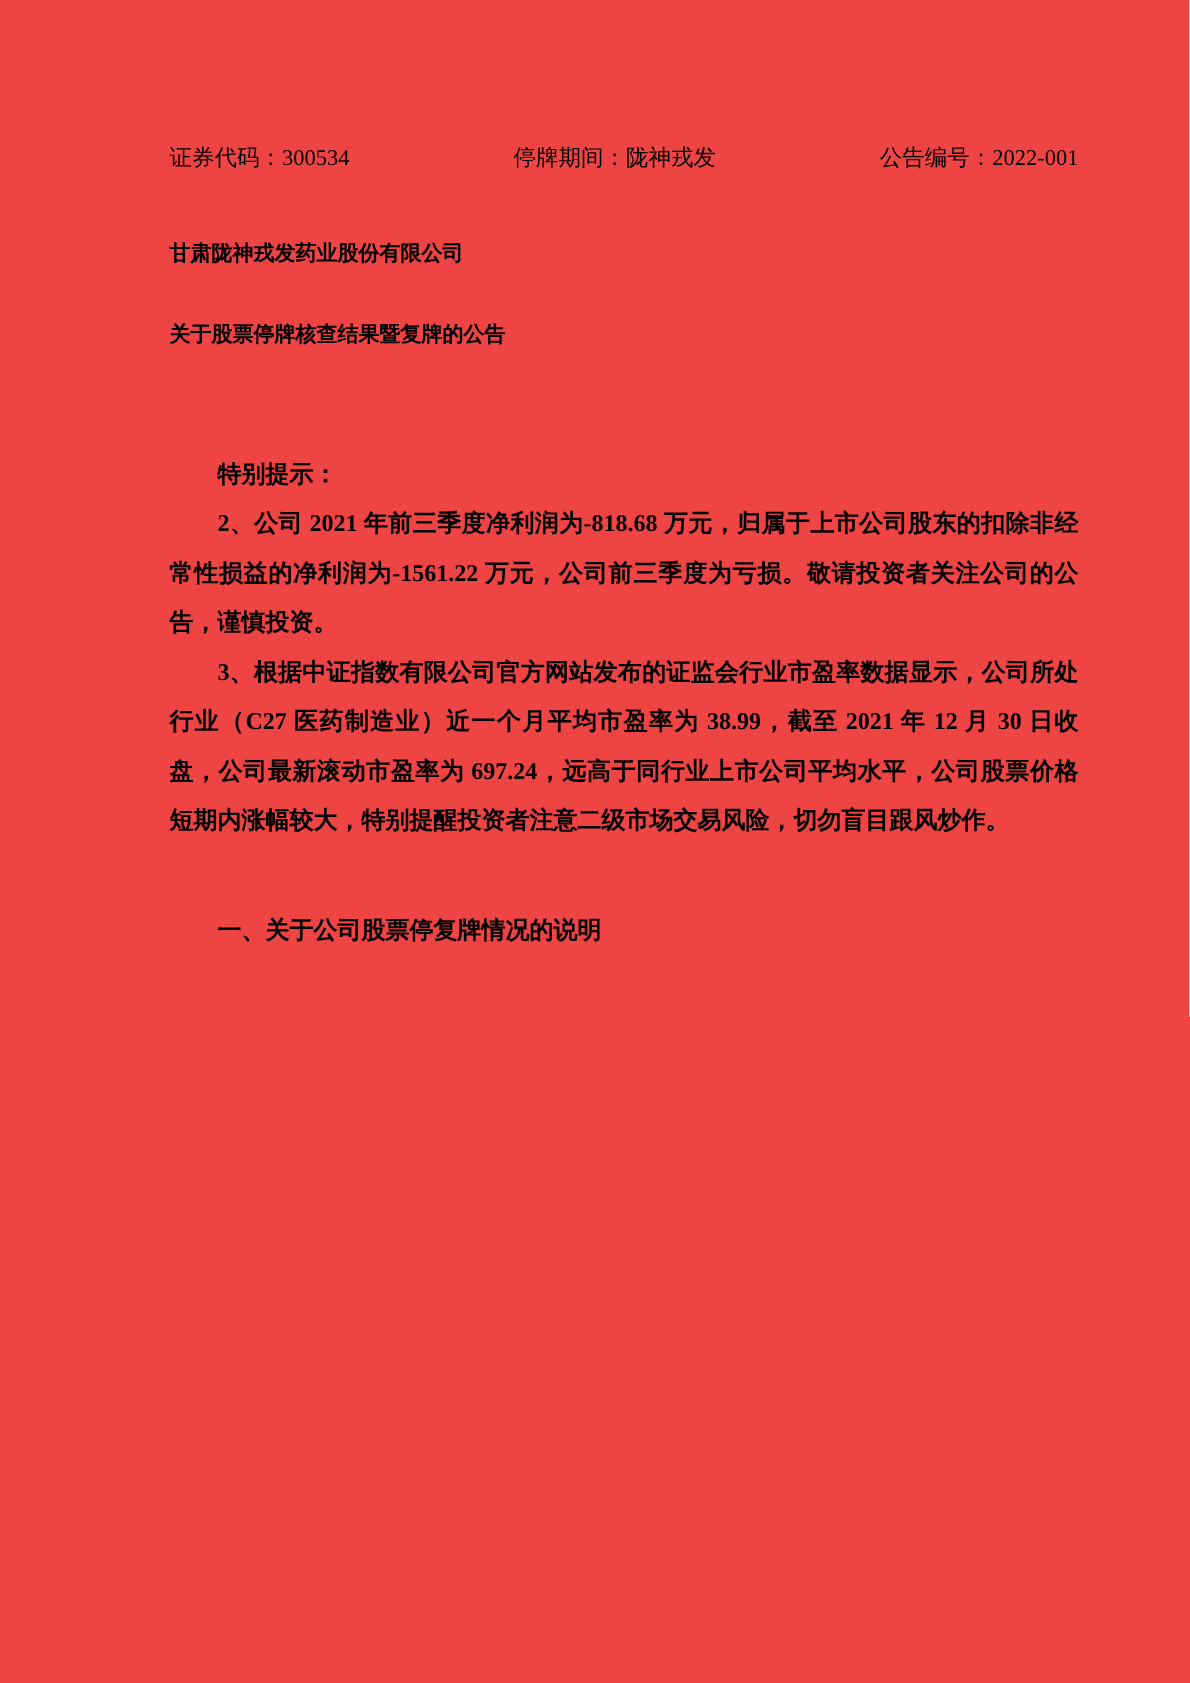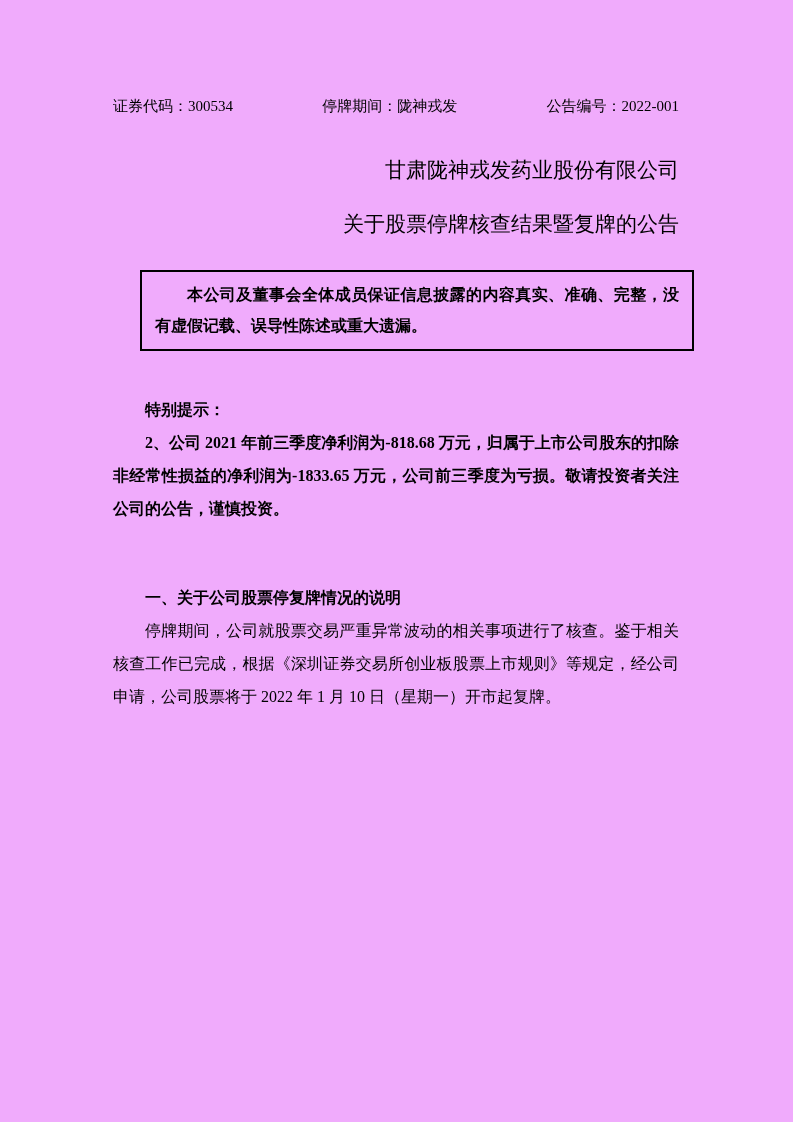--- a/index.html
+++ b/index.html
@@ -4,41 +4,41 @@
 <style>
   * { box-sizing: border-box; }
   html, body {
     margin: 0;
     padding: 0;
     background: #ffffff;
   }
   .page {
     width: 793px;
     height: 1122px;
-    background: #f0abfc;
+    background: #ef4444;
     color: #000000;
     font-family: "Liberation Serif", "DejaVu Serif", serif;
     font-size: 16px;
-    padding: 96px 114px 40px 113px;
+    padding: 96px 74px 40px 113px;
     overflow: hidden;
     position: relative;
   }
   .doc-header {
     display: flex;
     justify-content: space-between;
     align-items: baseline;
     font-size: 15px;
     line-height: 20px;
   }
   .doc-header span { white-space: nowrap; }
   .title {
     margin: 0;
-    text-align: right;
-    font-size: 21px;
-    font-weight: normal;
+    text-align: left;
+    font-size: 14px;
+    font-weight: bold;
     line-height: 40px;
   }
   .title-1 { margin-top: 34px; }
   .title-2 { margin-top: 14px; }
   .disclaimer-box {
     margin: 26px 0 0 27px;
     width: 554px;
     border: 2px solid #000000;
     padding: 7px 13px 8px 13px;
   }
@@ -52,43 +52,40 @@
   }
   .body-para {
     margin: 0;
     font-size: 16px;
     line-height: 33px;
     text-indent: 2em;
     text-align: justify;
   }
   .bold { font-weight: bold; }
   .notice-heading {
-    margin-top: 42px;
+    margin-top: 56px;
   }
   .section-heading {
-    margin-top: 56px;
+    margin-top: 40px;
   }
 </style>
 </head>
 <body>
 
 <div class="page">
 
   <div class="doc-header">
     <span>证券代码：300534</span>
     <span>停牌期间：陇神戎发</span>
     <span>公告编号：2022-001</span>
   </div>
 
   <h1 class="title title-1">甘肃陇神戎发药业股份有限公司</h1>
   <h1 class="title title-2">关于股票停牌核查结果暨复牌的公告</h1>
 
-  <div class="disclaimer-box">
-    <p class="disclaimer-text">本公司及董事会全体成员保证信息披露的内容真实、准确、完整，没有虚假记载、误导性陈述或重大遗漏。</p>
-  </div>
 
   <p class="body-para bold notice-heading">特别提示：</p>
-  <p class="body-para bold">2、公司 2021 年前三季度净利润为-818.68 万元，归属于上市公司股东的扣除非经常性损益的净利润为-1833.65 万元，公司前三季度为亏损。敬请投资者关注公司的公告，谨慎投资。</p>
+  <p class="body-para bold">2、公司 2021 年前三季度净利润为-818.68 万元，归属于上市公司股东的扣除非经常性损益的净利润为-1561.22 万元，公司前三季度为亏损。敬请投资者关注公司的公告，谨慎投资。</p>
+  <p class="body-para bold">3、根据中证指数有限公司官方网站发布的证监会行业市盈率数据显示，公司所处行业（C27 医药制造业）近一个月平均市盈率为 38.99，截至 2021 年 12 月 30 日收盘，公司最新滚动市盈率为 697.24，远高于同行业上市公司平均水平，公司股票价格短期内涨幅较大，特别提醒投资者注意二级市场交易风险，切勿盲目跟风炒作。</p>
 
   <p class="body-para bold section-heading">一、关于公司股票停复牌情况的说明</p>
-  <p class="body-para">停牌期间，公司就股票交易严重异常波动的相关事项进行了核查。鉴于相关核查工作已完成，根据《深圳证券交易所创业板股票上市规则》等规定，经公司申请，公司股票将于 2022 年 1 月 10 日（星期一）开市起复牌。</p>
 
 </div>
 
 </body></html>

